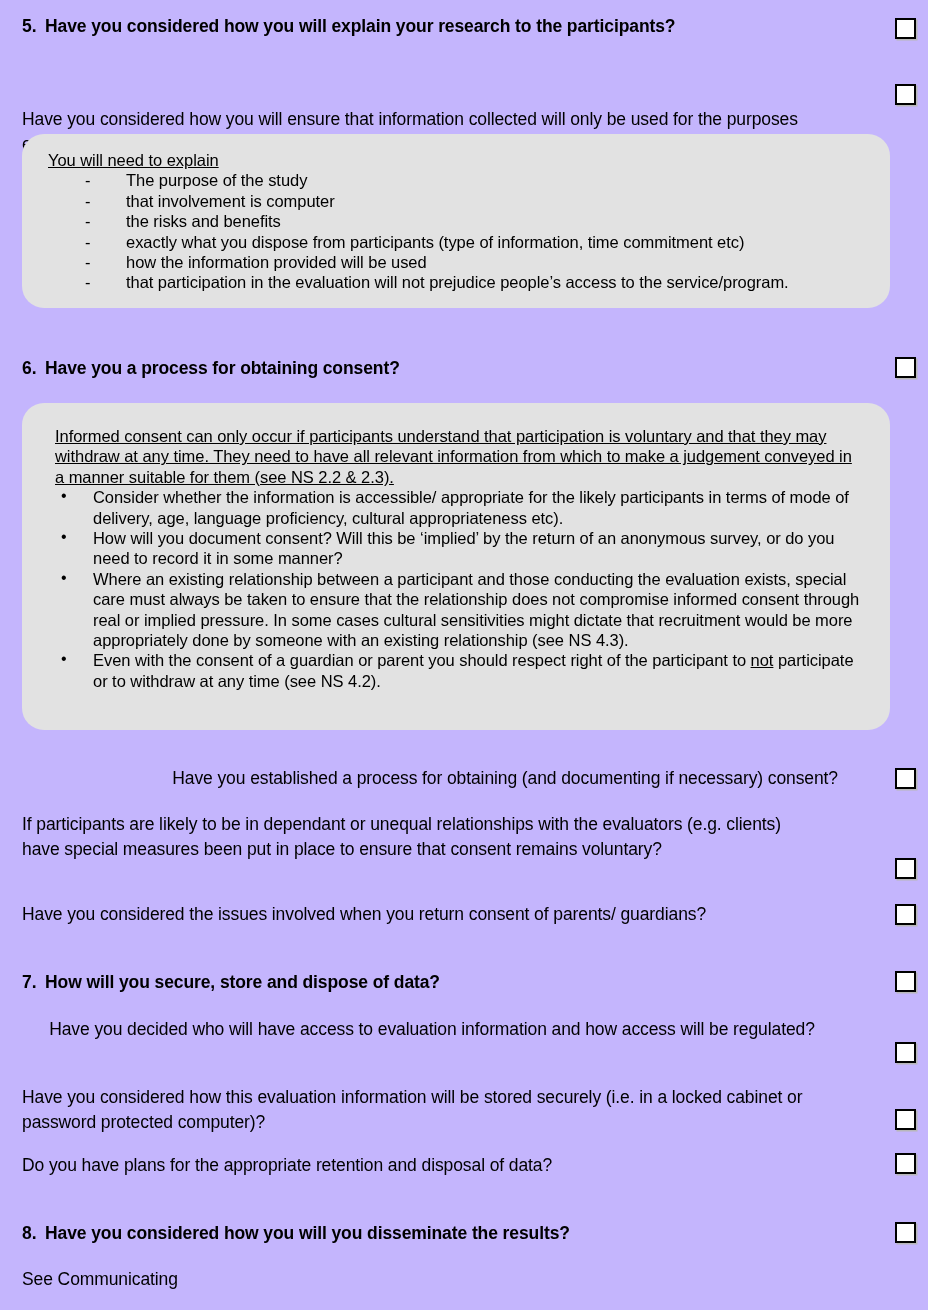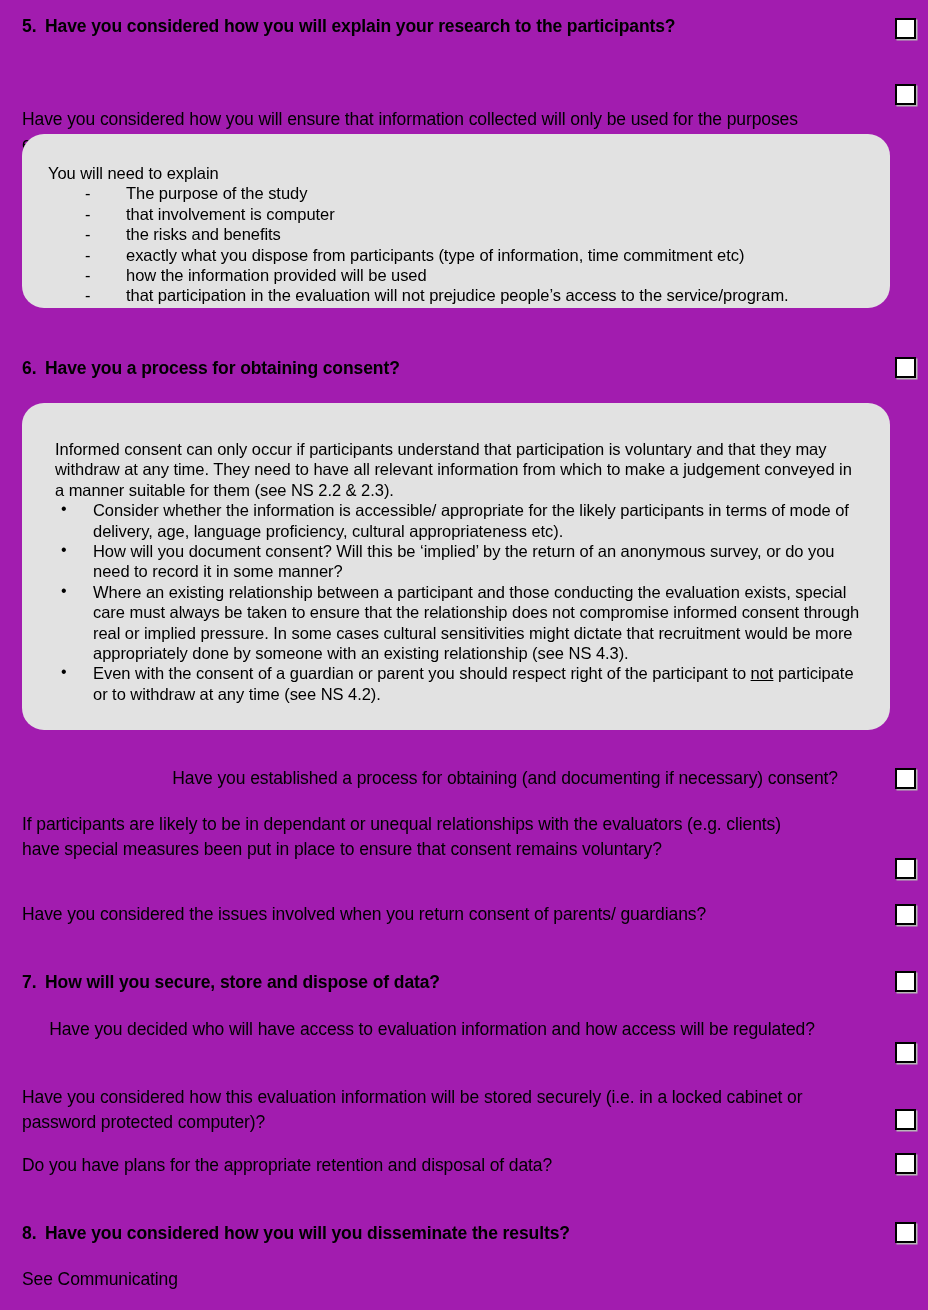--- a/index.html
+++ b/index.html
@@ -13,21 +13,21 @@
     font-family: "Liberation Sans", sans-serif;
     color: #000000;
     -webkit-font-smoothing: antialiased;
   }
 
   .page {
     position: relative;
     width: 928px;
     height: 1310px;
     overflow: hidden;
-    background: #a21caf;
+    background: #c4b5fd;
   }
 
   
   .block {
     position: absolute;
     font-size: 17.5px;
     line-height: 25px;
     letter-spacing: -0.1px;
   }
   .block.q {
@@ -90,21 +90,21 @@
   }
   .bullet-list li .bullet {
     position: absolute;
     left: 6px;
     top: -1px;
     font-size: 16px;
   }
   .u { text-decoration: underline; }
   .b { font-weight: normal; margin-top: 33px; }
 
-  .panel-lead { margin: 13px 0 0 0; }
+  .panel-lead { margin: 0 0 0 0; text-decoration: underline; }
   .num { display: inline-block; width: 23px; }
 </style>
 </head>
 <body>
 
 <div class="page">
 
   <div class="block q" style="left:22px; top:14px; width:830px;">
     <span class="num">5.</span><span>Have you considered how you will explain your research to the participants?</span>
   </div>

